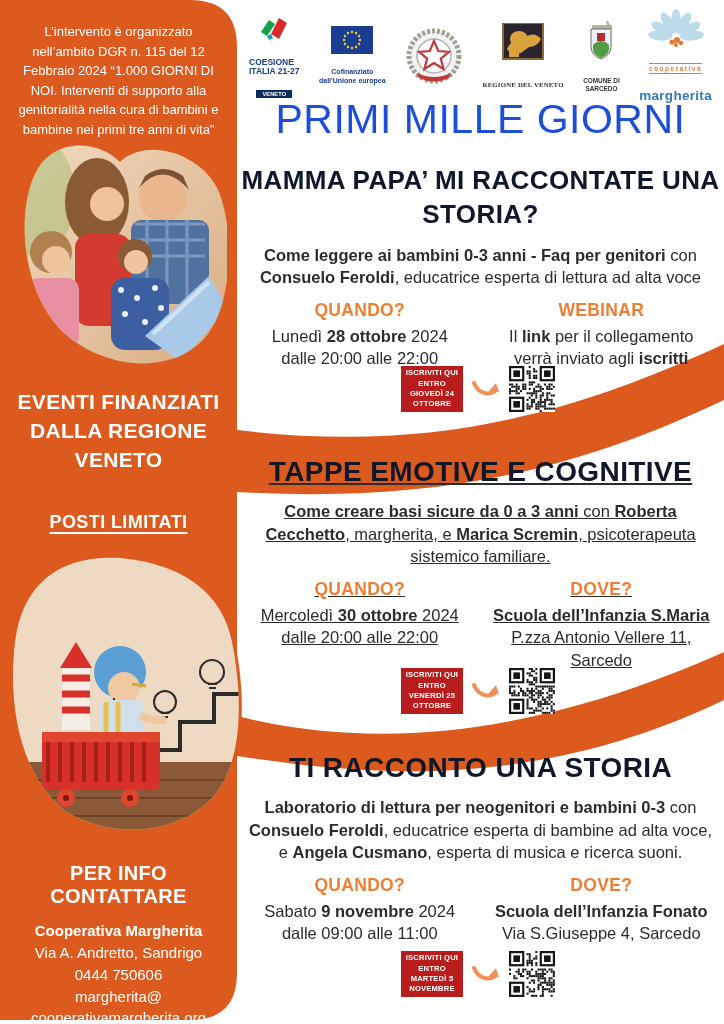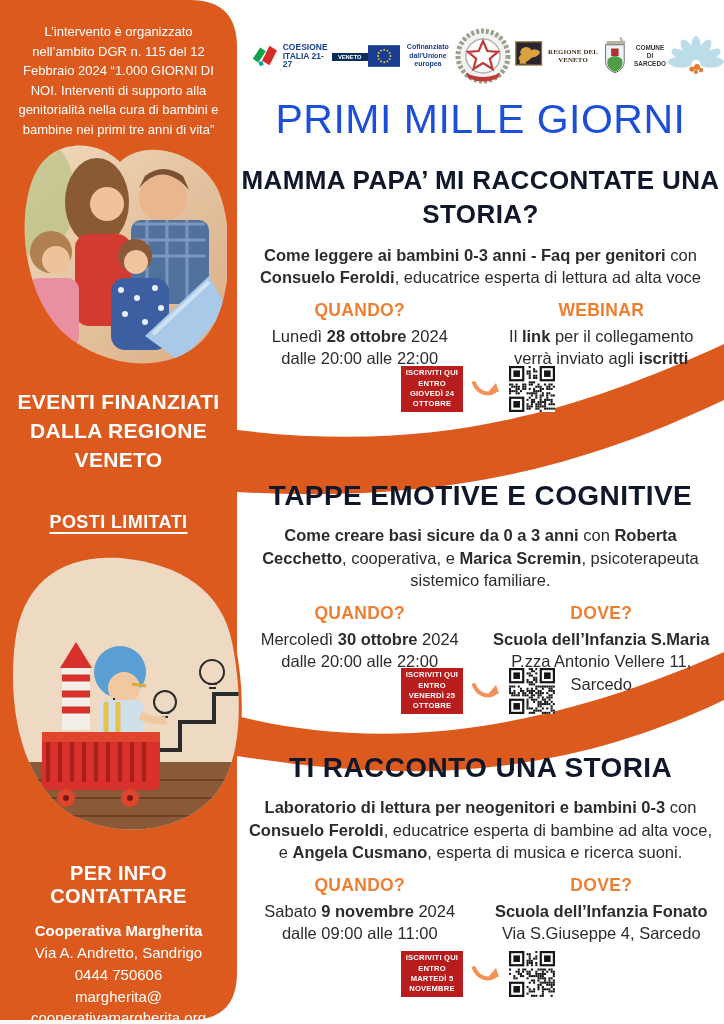--- a/index.html
+++ b/index.html
@@ -30,36 +30,36 @@
     text-decoration:underline;text-underline-offset:4px;text-decoration-thickness:2px;
   }
   .contact{position:absolute;top:862px;left:8px;right:8px;text-align:center;}
   .contact-title{font-size:20px;font-weight:800;letter-spacing:.3px;margin-bottom:14px;}
   .contact-org{font-size:15px;font-weight:800;margin-bottom:3px;}
   .contact-line{font-size:15px;line-height:1.45;font-weight:400;}
 
   
   .main{position:absolute;left:237px;top:0;width:487px;height:1024px;z-index:1;text-align:center;color:#2a2c2e;}
   .logos{position:absolute;top:14px;left:6px;right:6px;height:84px;display:flex;align-items:center;justify-content:space-between;padding:0 6px;}
-  .logo{display:flex;align-items:center;justify-content:center;gap:2px;}
+  .logo{display:flex;flex-direction:column;align-items:center;justify-content:center;gap:14px;}
   .logo-cap{font-size:6.5px;font-weight:700;line-height:1.25;white-space:pre-line;text-align:center;}
   .cap-eu{color:#1b3d91;font-size:7px;}
   .cap-serif{font-family:"Liberation Serif", serif;color:#3a2d20;font-size:6.8px;letter-spacing:.2px;font-weight:600;}
   .cap-sarcedo{color:#333;font-size:6.4px;}
   .coesione-txt{font-size:8.5px;font-weight:800;color:#17418f;line-height:1.05;text-align:left;}
   .veneto-tag{background:#0b2d5c;color:#fff;font-size:5.8px;font-weight:700;padding:1px 6px;margin-top:1px;display:inline-block;}
   .marg-coop{color:#e8762c;font-size:6.3px;letter-spacing:1.6px;font-weight:700;border-top:1px solid #e8762c;border-bottom:1px solid #e8762c;padding:1px 0;}
   .marg-name{color:#2f7cb6;font-size:13.5px;font-weight:800;letter-spacing:.3px;}
 
   .page-title{
     position:absolute;top:96px;left:0;right:0;
     font-size:41px;font-weight:400;letter-spacing:.5px;color:#1d4ed8;
   }
   .section{position:absolute;left:2px;right:2px;}
-  .sec1{top:163px;} .sec2{top:480px;} .sec3{top:752px;}
+  .sec1{top:163px;} .sec2{top:456px;text-decoration:underline;} .sec3{top:752px;}
   .event-title{font-size:26px;font-weight:800;line-height:1.32;color:#0f172a;letter-spacing:.4px;}
   .event-title.small{font-size:28px;line-height:1.15;}
   .event-desc{margin-top:12px;font-size:16.5px;line-height:1.36;padding:0 4px;}
   .info-row{margin-top:11px;display:flex;}
   .info-col{width:50%;}
   .info-label{font-size:17.5px;font-weight:800;color:#ee7e31;letter-spacing:.3px;margin-bottom:4px;}
   .info-lines{font-size:16.5px;line-height:1.38;}
 
   .badge-row{position:absolute;left:164px;display:flex;align-items:center;gap:9px;}
   .r1{top:366px;} .r2{top:668px;} .r3{top:951px;}
@@ -436,21 +436,21 @@
           <rect x="33" y="2.2" width="11" height="11" fill="#fff"></rect>
           <rect x="35.2" y="4.4" width="6.6000000000000005" height="6.6000000000000005"></rect>
           <rect x="0" y="30.800000000000004" width="15.400000000000002" height="15.400000000000002"></rect>
           <rect x="2.2" y="33" width="11" height="11" fill="#fff"></rect>
           <rect x="4.4" y="35.2" width="6.6000000000000005" height="6.6000000000000005"></rect>
         </svg></div>
   </div>
 
   <div class="section sec2">
     <div class="event-title small">TAPPE EMOTIVE E COGNITIVE</div>
-    <div class="event-desc"><span class="b">Come creare basi sicure da 0 a 3 anni</span><span> con </span><span class="b">Roberta Cecchetto</span><span>, cooperativa, e </span><span class="b">Marica Scremin</span><span>, psicoterapeuta sistemico familiare.</span></div>
+    <div class="event-desc"><span class="b">Come creare basi sicure da 0 a 3 anni</span><span> con </span><span class="b">Roberta Cecchetto</span><span>, margherita, e </span><span class="b">Marica Scremin</span><span>, psicoterapeuta sistemico familiare.</span></div>
     <div class="info-row">
       <div class="info-col">
         <div class="info-label">QUANDO?</div>
         <div class="info-lines">
             <div><span>Mercoledì </span><span class="b">30 ottobre</span><span> 2024</span></div>
             <div><span>dalle 20:00 alle 22:00</span></div>
           </div>
       </div>
       <div class="info-col">
         <div class="info-label">DOVE?</div>

